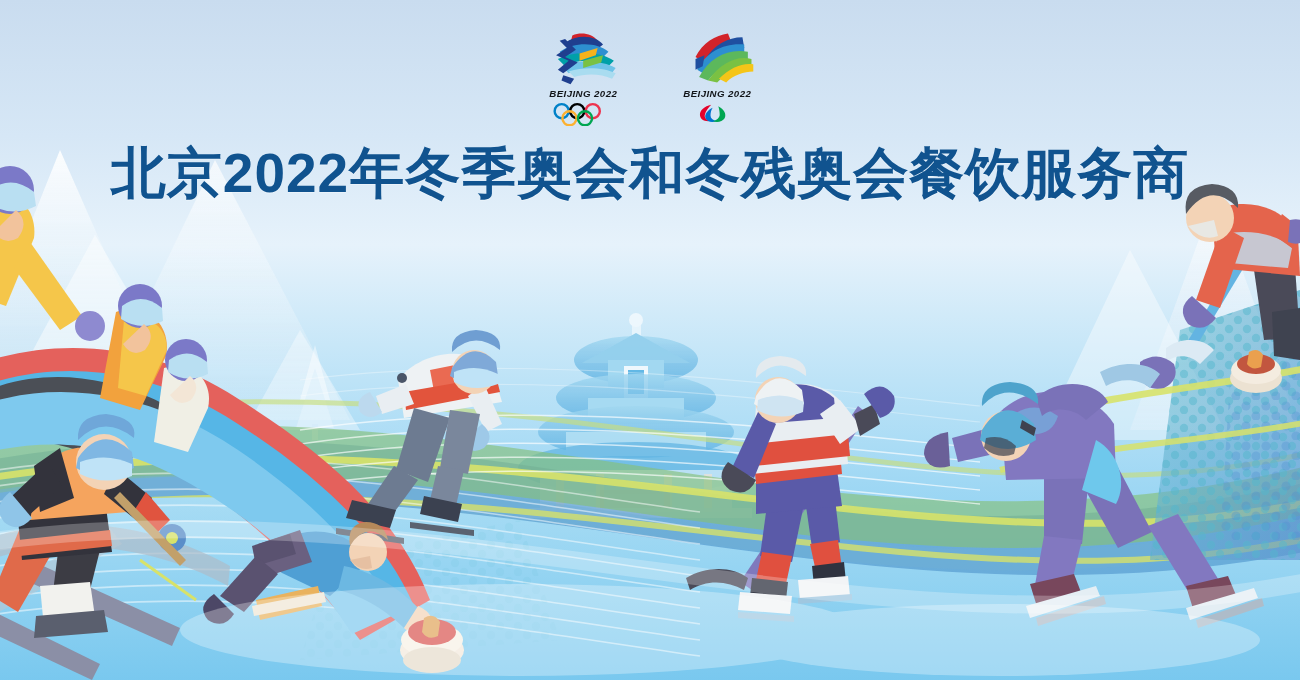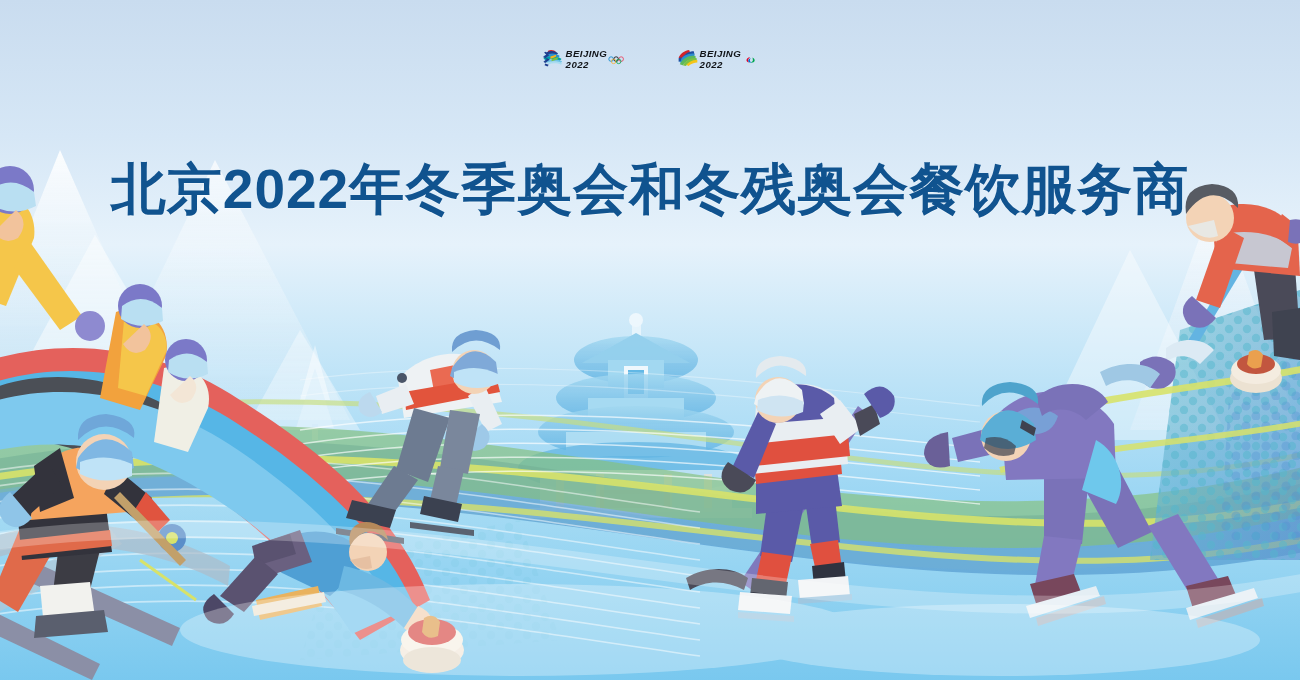--- a/index.html
+++ b/index.html
@@ -12,34 +12,34 @@
     overflow:hidden;
     background:linear-gradient(180deg,#c9dcef 0%,#d4e6f5 18%,#e3f0fa 34%,#bfe4f7 55%,#8fd2f2 78%,#7ec9ee 100%);
   }
 
   
   #emblems{
     position:absolute; left:0; right:0; top:30px;
     display:flex; justify-content:center; align-items:flex-start; gap:42px;
     z-index:40;
   }
-  .emblem{ width:92px; display:flex; flex-direction:row; align-items:center; }
+  .emblem{ width:92px; display:flex; flex-direction:column; align-items:center; }
   .emblem-mark{ height:56px; display:block; }
   .emblem-word{
     font-family:"Liberation Sans", sans-serif;
     font-size:9.5px; font-weight:bold; font-style:italic;
     letter-spacing:0.4px; color:#111418; margin-top:2px;
     transform:scaleX(1.02);
   }
   .emblem-sym{ margin-top:3px; height:24px; display:block; }
 
   
   #title-wrap{
     position:absolute; left:0; right:0; top:143px;
-    text-align:center; z-index:45;margin-top:16px;
+    text-align:center; z-index:45;
   }
   #main-title{
     display:inline-block;
     font-family:"Liberation Sans", sans-serif;
     font-size:55px; font-weight:bold;
     color:#10538f;
     letter-spacing:1px;
     line-height:1.12;
     white-space:nowrap;
     text-shadow:0 1px 0 rgba(255,255,255,.35);

